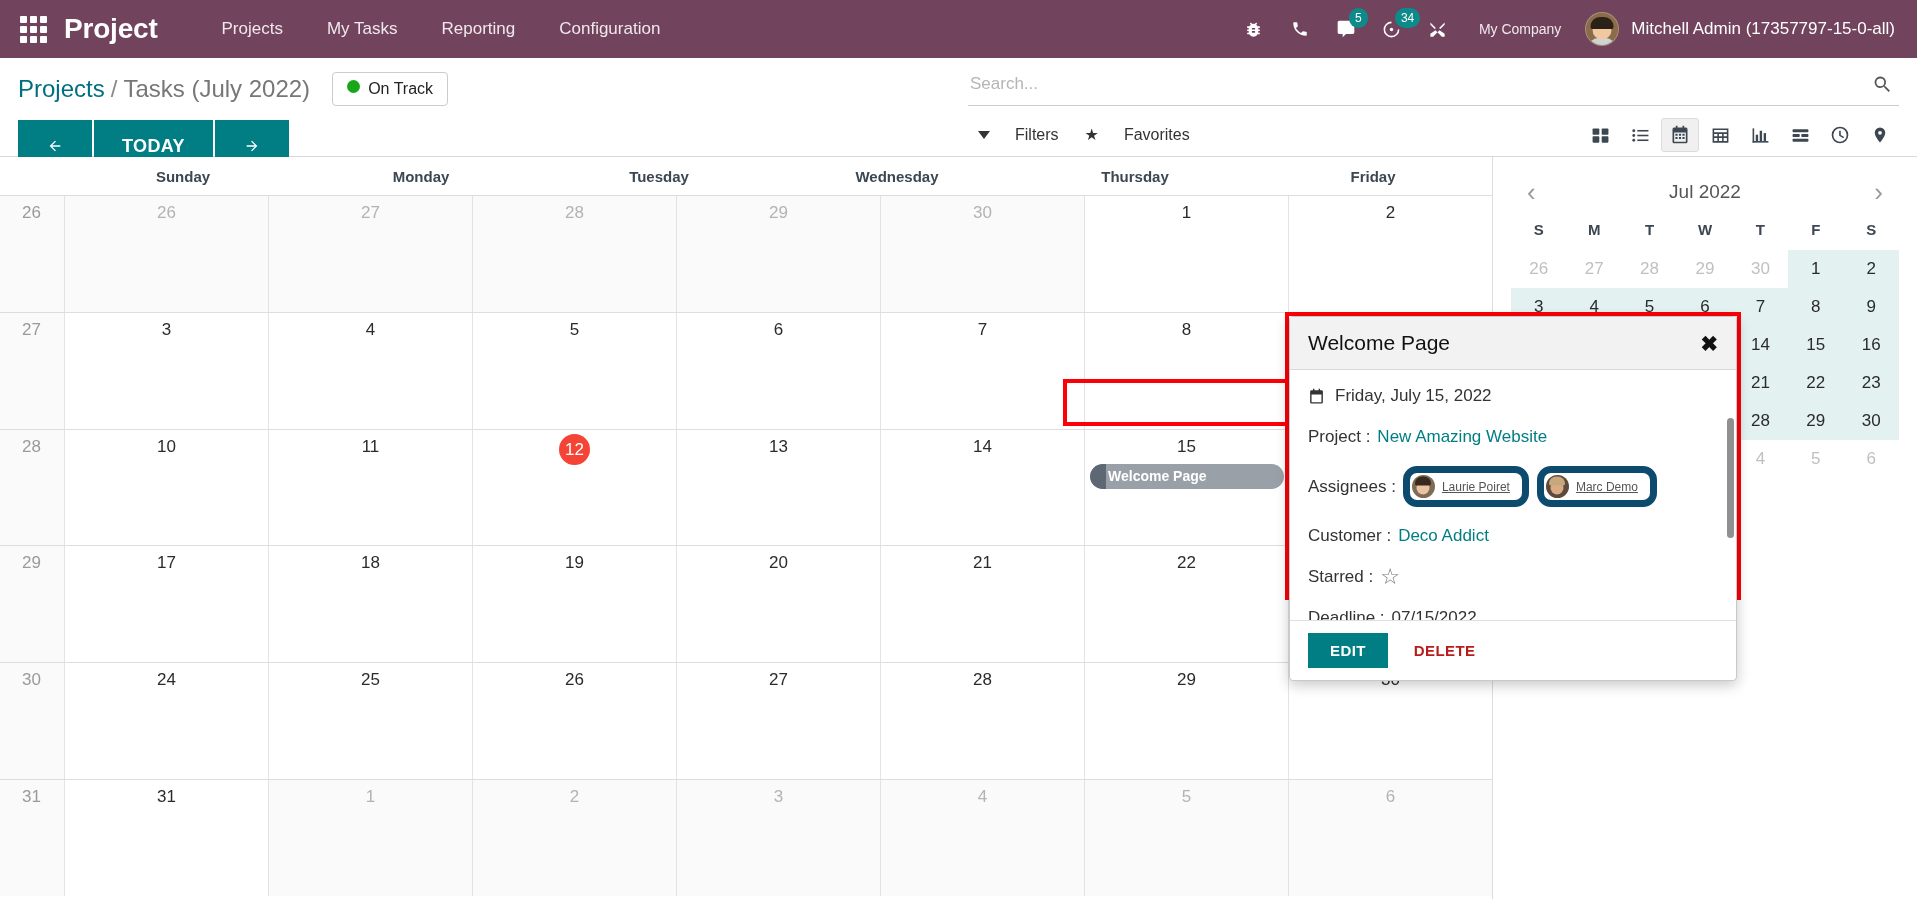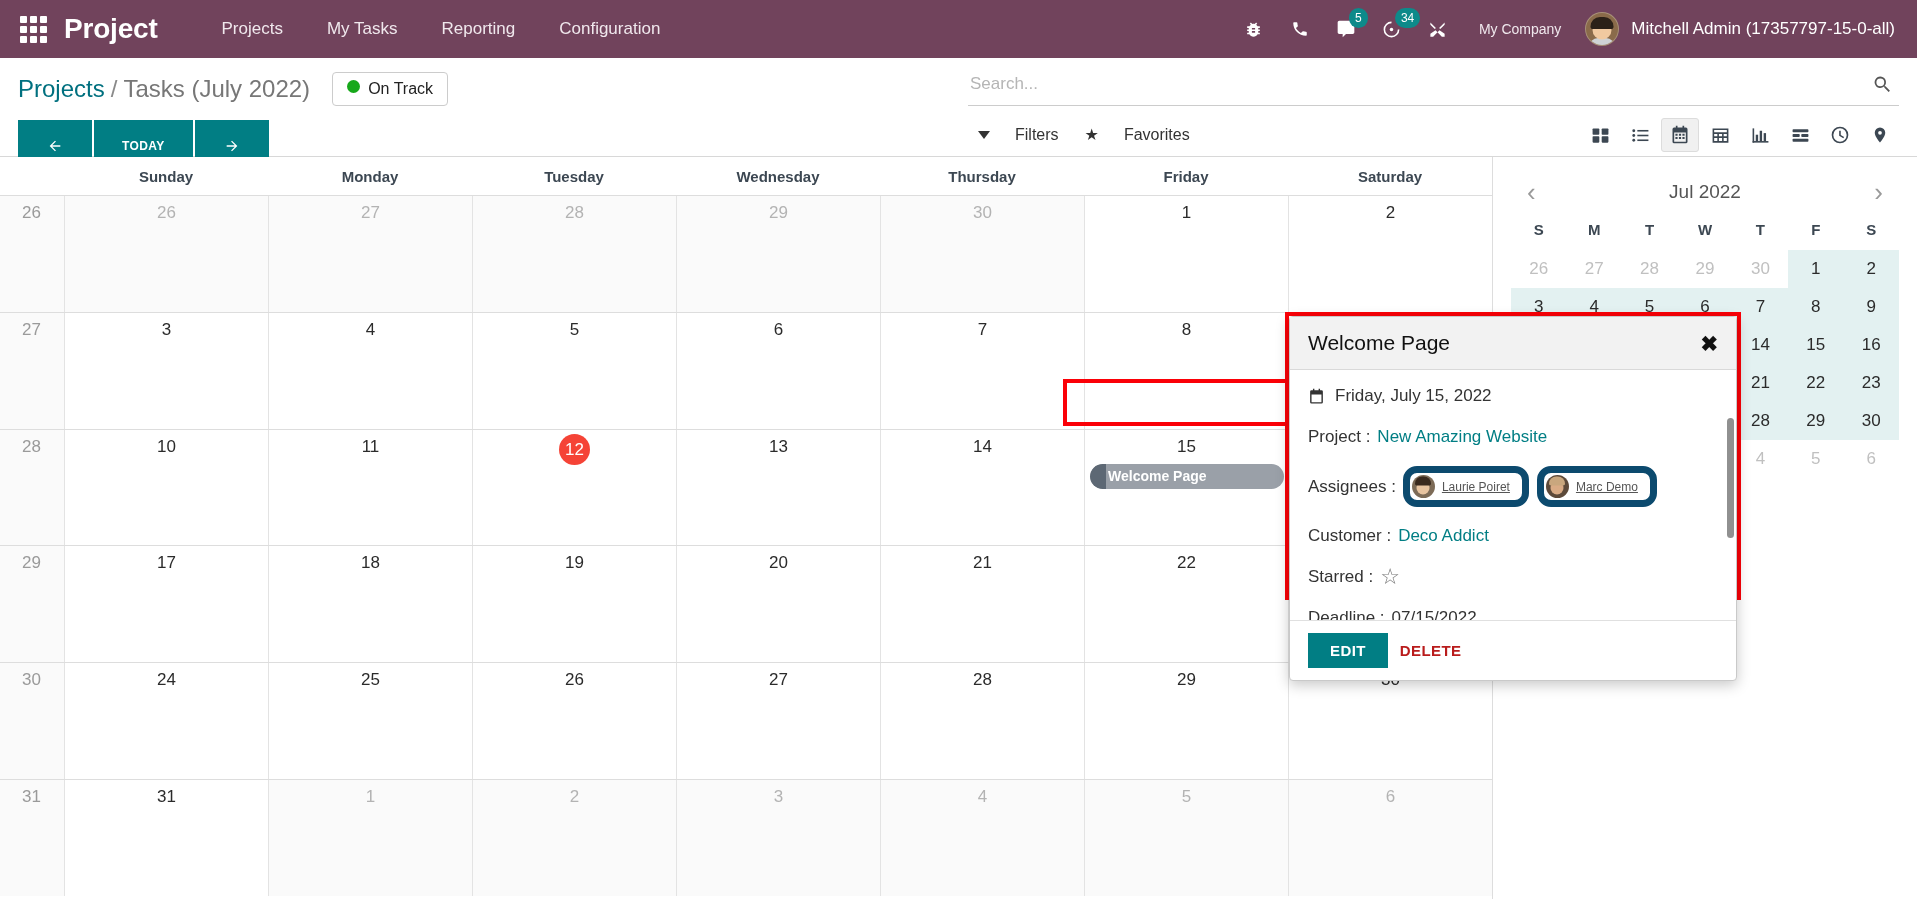--- a/index.html
+++ b/index.html
@@ -68,21 +68,21 @@
     display: inline-flex; gap: 8px; border: 1px solid #ccc;
     border-radius: 4px; padding: 7px 14px; font-size: 16px; color: #222;
     margin-left: 22px; cursor: pointer; background: #fff; vertical-align: middle;
   }
   .dot-green { width: 13px; height: 13px; border-radius: 50%; background: #17a81a; display:block; }
 
   .nav-buttons { display: flex; margin-top: 14px; }
   .btn-teal {
     background: #017e84; color: #fff; border: none; padding: 0 28px; height: 52px;
     display: flex; align-items: center; justify-content: center; cursor: pointer;
-    font-size: 12px; font-weight: bold; letter-spacing: 0.4px;
+    font-size: 18px; font-weight: bold; letter-spacing: 0.4px;
   }
   .btn-teal + .btn-teal { margin-left: 2px; }
   .btn-teal svg { fill: #fff; }
 
   .cp-right { flex: 1; padding-top: 10px; position: relative; }
   .search-row { display: flex; align-items: flex-end; border-bottom: 1px solid #ccc; padding-bottom: 5px; }
   .search-input {
     flex: 1; border: none; outline: none; font-size: 17px; color: #333;
     background: transparent; padding: 6px 2px;
     font-family: "Liberation Sans", sans-serif;
@@ -197,21 +197,21 @@
   .chip-av { width: 23px; height: 23px; border-radius: 50%; margin-right: 7px; overflow: hidden; position: relative; flex:0 0 auto;}
   .chip-av.a1 { background: #7d6b57; }
   .chip-av.a2 { background: #5d4a3a; }
   .chip-av .cf { position:absolute; left:50%; top:56%; transform:translate(-50%,-50%); width:13px;height:13px;border-radius:50%; }
   .chip-av.a1 .cf { background:#e8c4a0; }
   .chip-av.a2 .cf { background:#d9ab85; }
   .chip-av .ch { position:absolute; left:50%; top:28%; transform:translate(-50%,-50%); width:16px;height:9px;border-radius:8px 8px 2px 2px; }
   .chip-av.a1 .ch { background:#3a2a1e; }
   .chip-av.a2 .ch { background:#c9a77e; }
   .star-empty { font-size: 22px; color: #777; line-height: 1; cursor: pointer; }
-  .pop-foot { border-top: 1px solid #e0e0e0; padding: 12px 18px; display: flex; align-items: center; gap: 0; }
+  .pop-foot { border-top: 1px solid #e0e0e0; padding: 12px 18px; display: flex; align-items: center; gap: 14px; }
   .btn-edit {
     background: #017e84; color: #fff; border: none; padding: 9px 22px; font-size: 15px;
     font-weight: bold; cursor: pointer; letter-spacing: 0.4px;
     font-family: "Liberation Sans", sans-serif;
   }
   .btn-delete {
     background: none; border: none; color: #b91c1c; font-size: 15px; font-weight: bold;
     cursor: pointer; padding: 9px 12px; letter-spacing: 0.4px;
     font-family: "Liberation Sans", sans-serif;
   }
@@ -401,21 +401,20 @@
 <div class="body-wrap">
   <div class="cal-main">
     <div class="dow-header">
       <div class="dow-spacer"></div>
       <div class="dow-cell">Sunday</div>
       <div class="dow-cell">Monday</div>
       <div class="dow-cell">Tuesday</div>
       <div class="dow-cell">Wednesday</div>
       <div class="dow-cell">Thursday</div>
       <div class="dow-cell">Friday</div>
-      <div class="dow-cell">Saturday</div>
     </div>
     <div class="cal-grid" id="cal-grid">
         <div class="cal-row">
           <div class="wk-cell">26</div>
           <div class="day-cell other-month">
             <span class="day-num">26</span>
           </div>
           <div class="day-cell other-month">
             <span class="day-num">27</span>
           </div>

